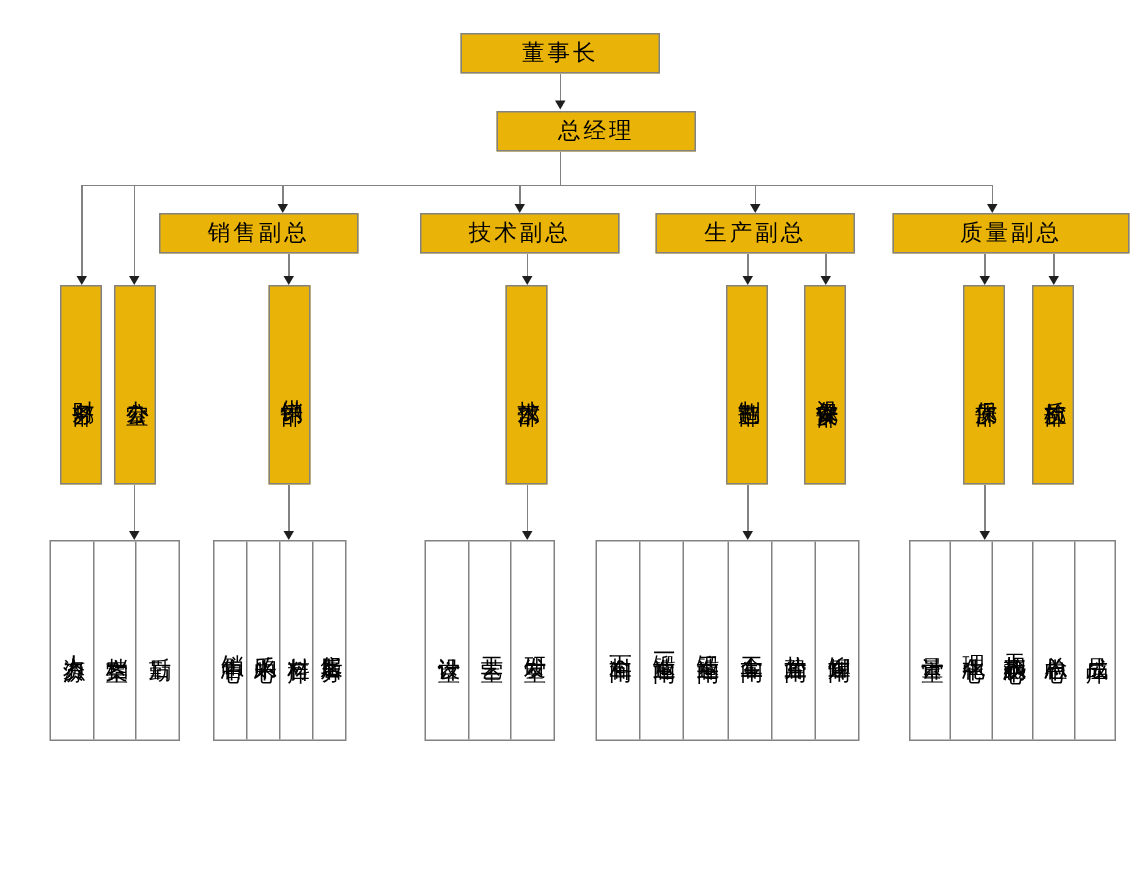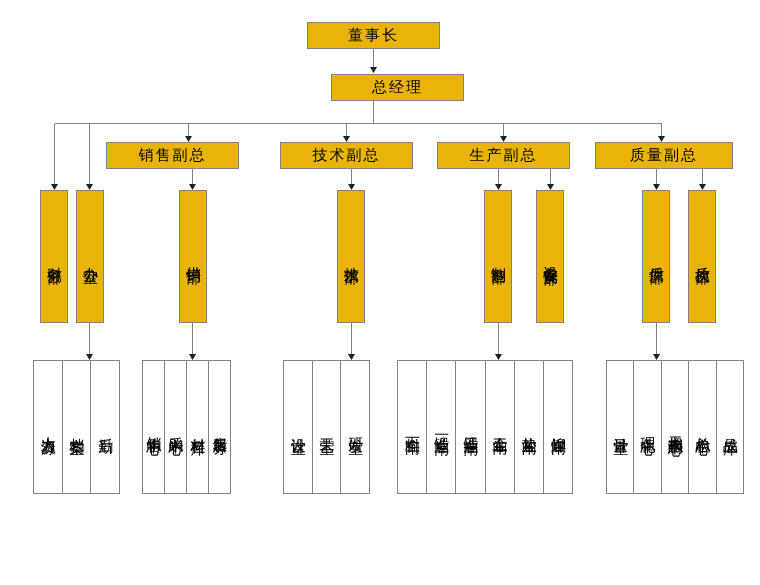--- a/index.html
+++ b/index.html
@@ -58,21 +58,21 @@
     left: 0; top: 0;
     width: 760px; height: 585px;
     pointer-events: none;
   }
   
   #chairman   { left:307px; top:22px;  width:133px; height:27px; }
   #gm         { left:307px; top:74px;  width:133px; height:27px;margin-left:24px; }
   #vp-sales   { left:106px; top:142px; width:133px; height:27px; }
   #vp-tech    { left:280px; top:142px; width:133px; height:27px; }
   #vp-prod    { left:437px; top:142px; width:133px; height:27px; }
-  #vp-quality { left:595px; top:142px; width:138px; height:27px; }
+  #vp-quality { left:595px; top:142px; width:158px; height:27px; }
   
   #finance  { left:40px;  top:190px; width:28px; height:133px; }
   #office   { left:76px;  top:190px; width:28px; height:133px; }
   #supply   { left:179px; top:190px; width:28px; height:133px; }
   #techdept { left:337px; top:190px; width:28px; height:133px; }
   #mfg      { left:484px; top:190px; width:28px; height:133px; }
   #equip    { left:536px; top:190px; width:28px; height:133px; }
   #qa       { left:642px; top:190px; width:28px; height:133px; }
   #qc       { left:688px; top:190px; width:28px; height:133px; }
   

